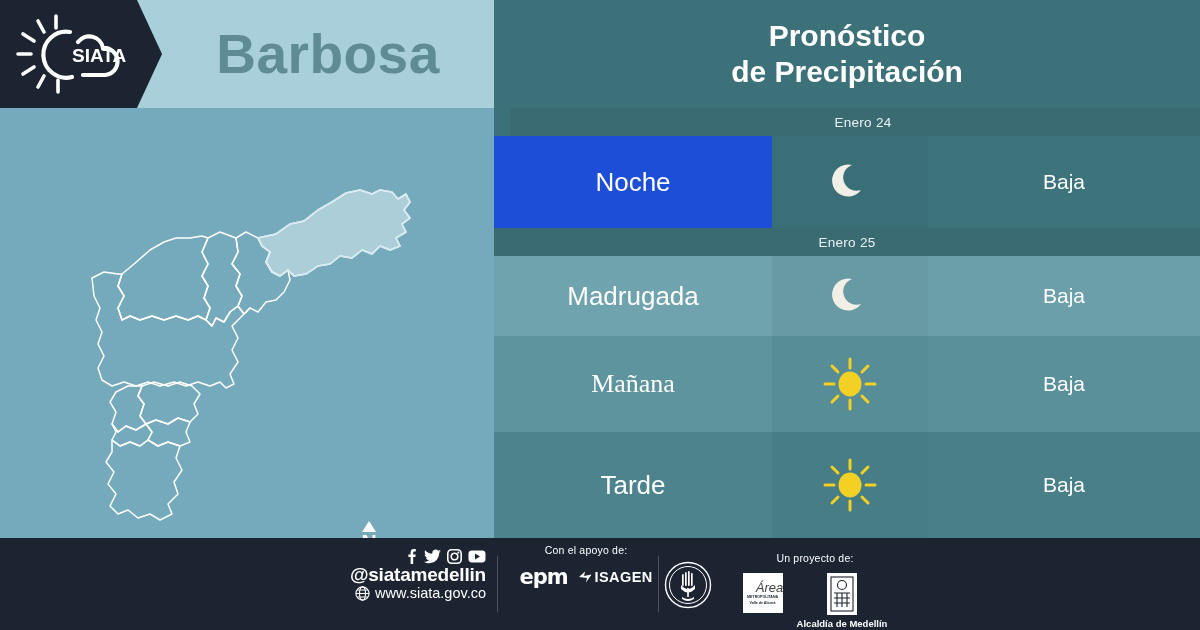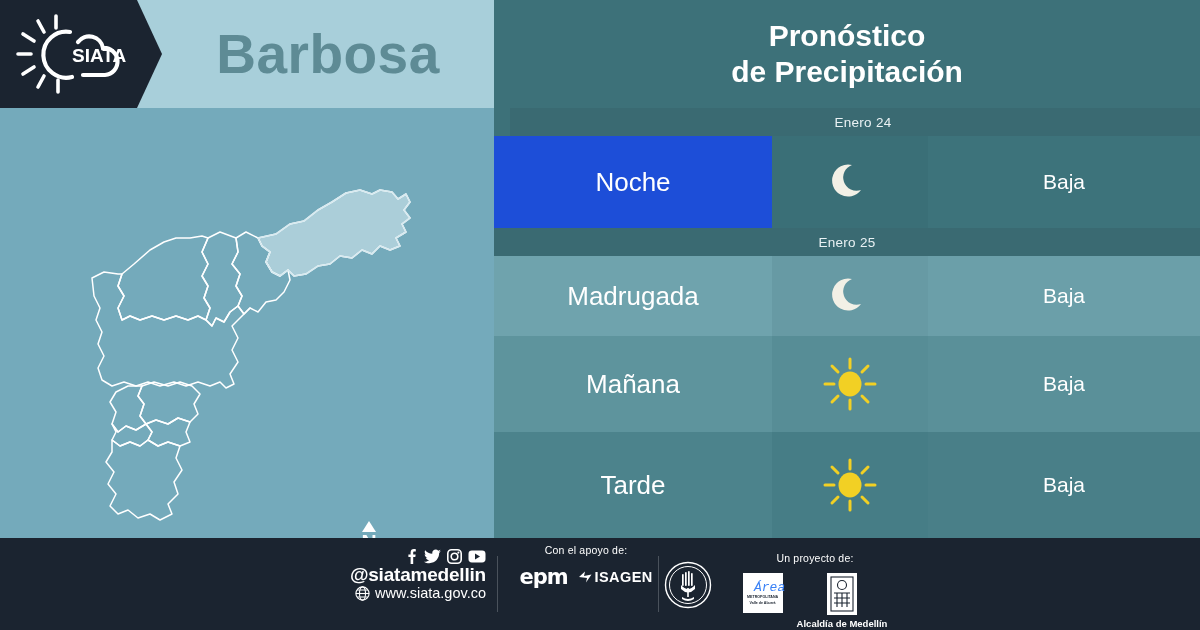--- a/index.html
+++ b/index.html
@@ -81,21 +81,21 @@
   .fc-icon{width:156px;}
   .fc-prob{width:272px;color:#ffffff;font-size:21px;font-weight:400;}
 
   
   .row-dark .fc-period{background:#1d4ed8;}
   .row-dark .fc-icon{background:#3a6f77;}
   .row-dark .fc-prob{background:#3d737b;}
   .row-light .fc-period{background:#6fa3ad;}
   .row-light .fc-icon{background:#679aa4;}
   .row-light .fc-prob{background:#6b9fa9;}
-  .row-mid .fc-period{background:#5e949d;}
+  .row-mid .fc-period{background:#5e949d;font-family:Liberation Serif, serif;}
   .row-mid .fc-icon{background:#578d96;}
   .row-mid .fc-prob{background:#5a9099;}
   .row-mid2 .fc-period{background:#4c838c;}
   .row-mid2 .fc-icon{background:#467d86;}
   .row-mid2 .fc-prob{background:#497f88;}
 
   
   .footer{
     position:absolute;left:0;top:538px;width:1200px;height:92px;
     background:#1b2430;
@@ -112,21 +112,21 @@
   .foot-support{position:absolute;left:512px;top:544px;width:148px;text-align:center;}
   .foot-cap{color:#ffffff;font-size:10.5px;letter-spacing:.2px;margin-bottom:9px;}
   .logo-row{display:flex;align-items:center;justify-content:center;gap:10px;}
   .epm-text{color:#ffffff;font-size:21px;font-weight:bold;letter-spacing:-1px;font-family:"DejaVu Sans",sans-serif;}
   .isagen-text{color:#ffffff;font-size:14.5px;font-weight:bold;letter-spacing:.4px;}
   .foot-project{position:absolute;left:700px;top:552px;width:230px;text-align:center;}
   .area-logo{
     width:40px;height:40px;background:#ffffff;display:flex;flex-direction:column;
     align-items:center;justify-content:center;padding:2px;box-sizing:border-box;
   }
-  .area-script{color:#3b82f6;font-size:13px;font-style:italic;font-family:Liberation Mono, monospace;line-height:1;margin-left:14px;}
+  .area-script{color:#404040;font-size:13px;font-style:italic;font-family:Liberation Sans, sans-serif;line-height:1;margin-left:14px;}
   .area-sub{color:#1b2430;font-size:3.6px;font-weight:bold;line-height:1.25;text-align:center;margin-top:1px;}
   .alc-logo{width:30px;height:42px;background:#ffffff;}
   .alc-text{color:#ffffff;font-size:9.5px;font-weight:bold;margin-top:3px;}
   .udea-seal{position:absolute;left:664px;top:561px;}
 </style>
 </head>
 <body>
 
 <div class="canvas">
 

